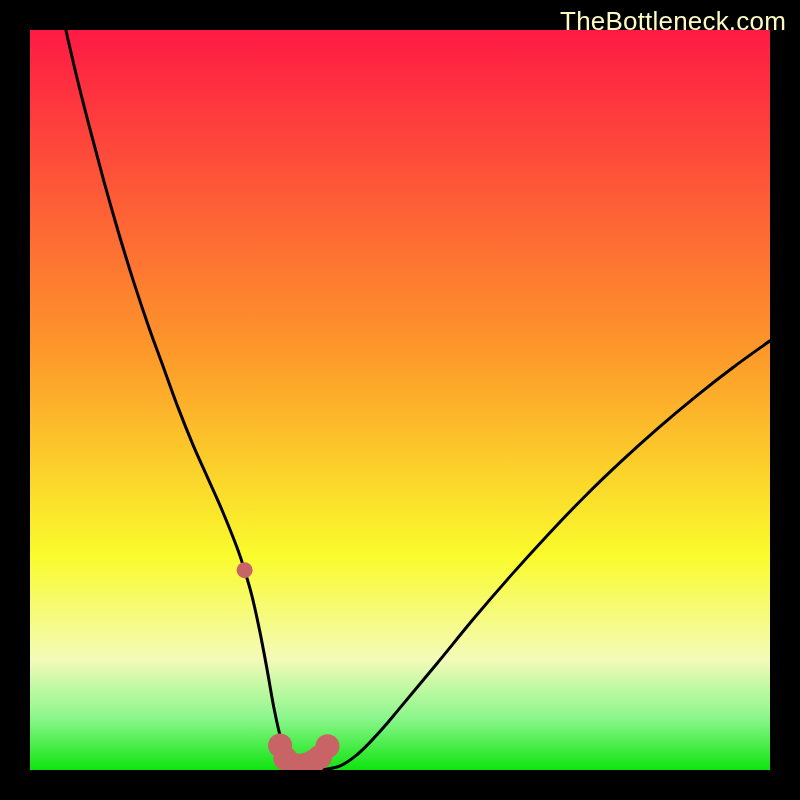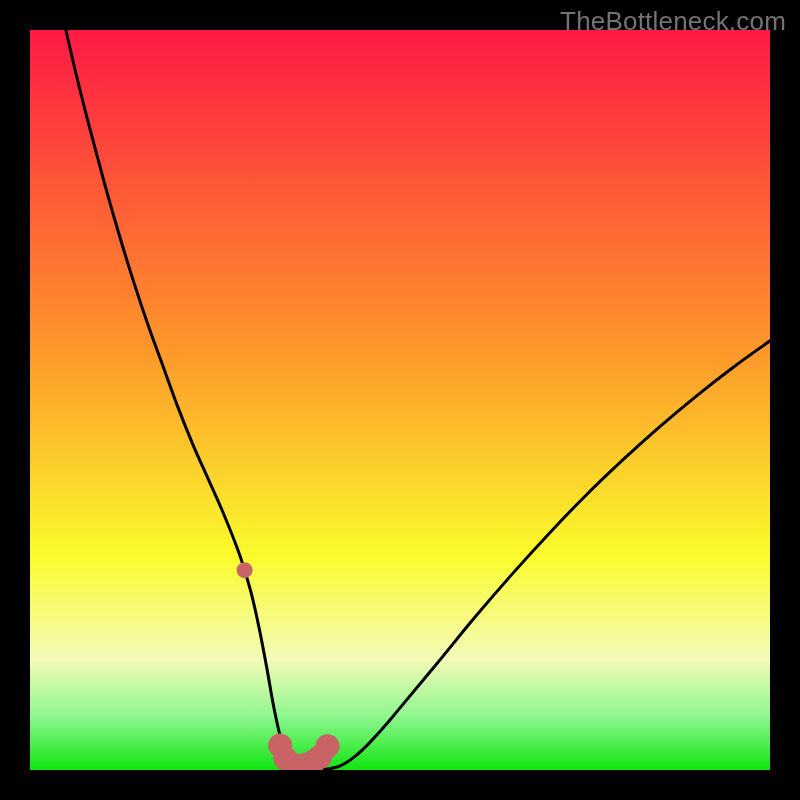--- a/index.html
+++ b/index.html
@@ -16,21 +16,21 @@
     left: 30px;
     top: 30px;
     width: 740px;
     height: 740px;
     overflow: hidden;
   }
   .watermark {
     position: absolute;
     top: 6px;
     right: 14px;
-    color: #737373;
+    color: #fef9c3;
     font-size: 26px;
     font-weight: 500;
     letter-spacing: 0.2px;
     z-index: 10;
   }
   svg { display: block; }
 </style>
 </head>
 <body>
 

